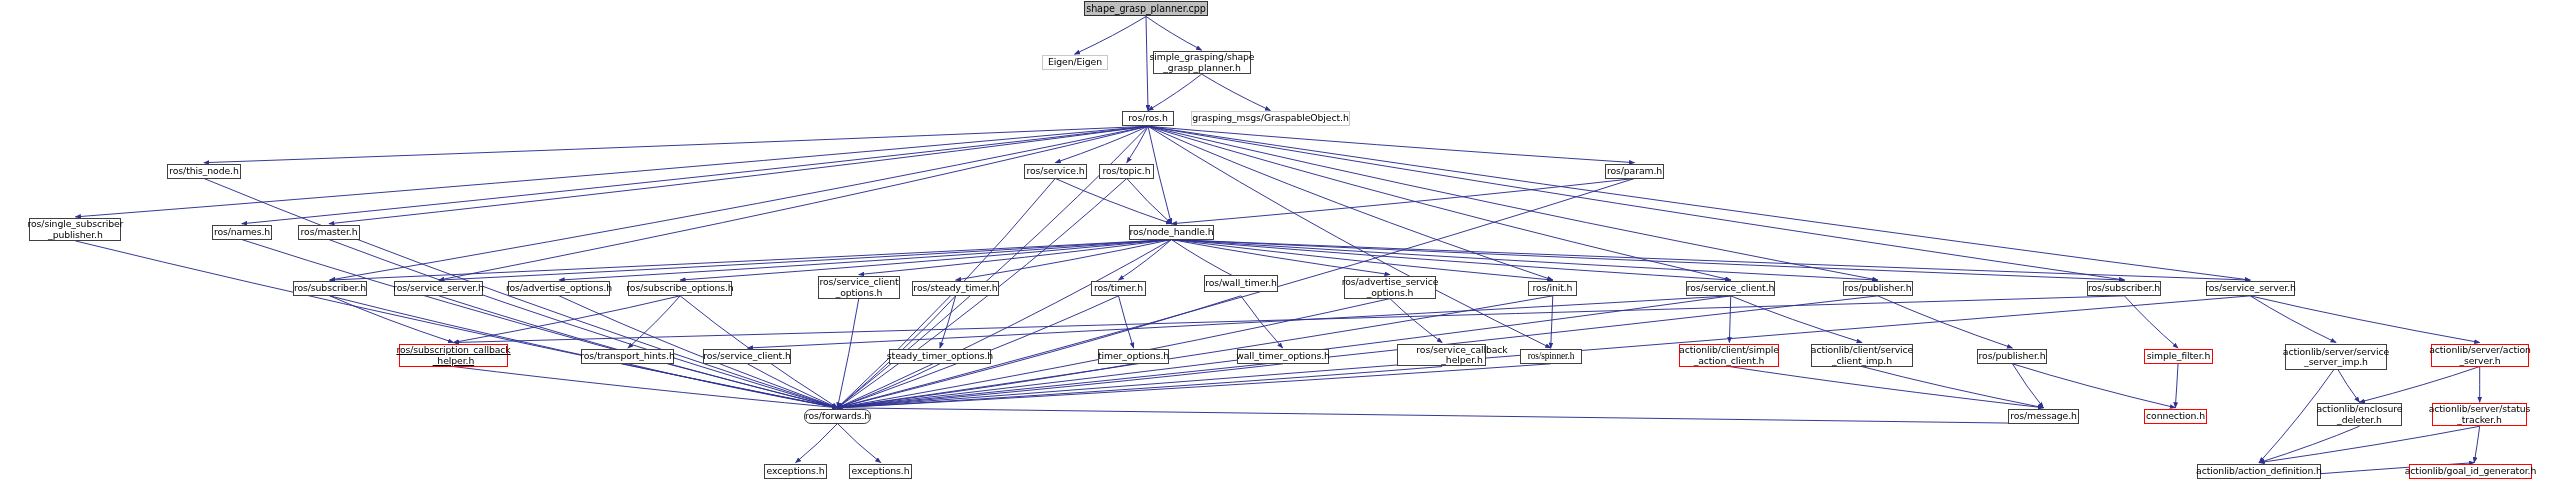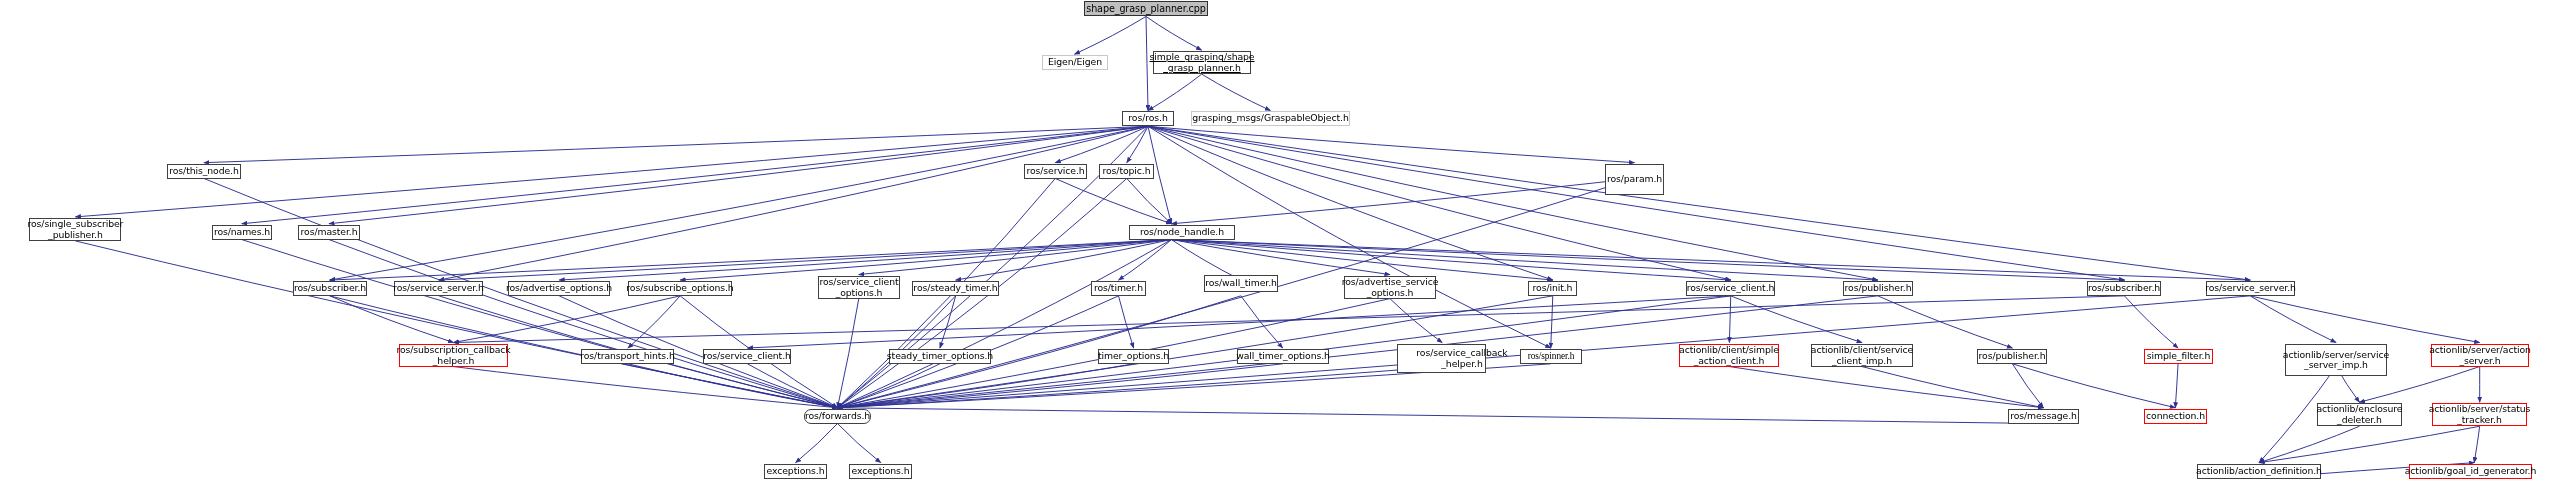--- a/index.html
+++ b/index.html
@@ -159,66 +159,66 @@
         <path d="M 3396 621 Q 3331.76 648 3250 674" marker-end="url(#arrow)"></path>
         <path d="M 3571 621 Q 3429.76 648 3250 674" marker-end="url(#arrow)"></path>
         <path d="M 3571 621 Q 3567.48 648 3563 674" marker-end="url(#arrow)"></path>
         <path d="M 1181 617 Q 1154.16 646 1120 674" marker-end="url(#arrow)"></path>
         <path d="M 1181 617 Q 1208.72 646 1244 674" marker-end="url(#arrow)"></path>
         <path d="M 3250 697 Q 3387.72 686 3563 674" marker-end="url(#arrow)"></path>
       </g>
   </svg>
 <div class="node root" style="left: 1058px; top: 1.4px; width: 124px; height: 15px;">shape_grasp_planner.cpp</div>
     <div class="node gray-thin" style="left: 1016px; top: 55px; width: 66px; height: 15px;">Eigen/Eigen</div>
-    <div class="node" style="left: 1127px; top: 51px; width: 98px; height: 23.4px; text-decoration: underline;">simple_grasping/shape
+    <div class="node" style="left: 1127px; top: 51px; width: 98px; height: 23.4px;">simple_grasping/shape
 _grasp_planner.h</div>
     <div class="node" style="left: 1096px; top: 111px; width: 52px; height: 15px;">ros/ros.h</div>
     <div class="node gray-thin" style="left: 1165px; top: 111px; width: 159px; height: 15px;">grasping_msgs/GraspableObject.h</div>
     <div class="node" style="left: 141px; top: 164px; width: 74px; height: 15px;">ros/this_node.h</div>
     <div class="node" style="left: 998px; top: 164px; width: 63px; height: 15px;">ros/service.h</div>
     <div class="node" style="left: 1073px; top: 164px; width: 55px; height: 15px;">ros/topic.h</div>
-    <div class="node" style="left: 1579px; top: 164px; width: 59px; height: 31px;">ros/param.h</div>
+    <div class="node" style="left: 1579px; top: 164px; width: 59px; height: 15px;">ros/param.h</div>
     <div class="node" style="left: 3.4px; top: 218px; width: 92px; height: 23.4px;">ros/single_subscriber
 _publisher.h</div>
     <div class="node" style="left: 186px; top: 225px; width: 60px; height: 15px;">ros/names.h</div>
     <div class="node" style="left: 272px; top: 225px; width: 62px; height: 15px;">ros/master.h</div>
-    <div class="node" style="left: 1103px; top: 225px; width: 106px; height: 15px;">ros/node_handle.h</div>
+    <div class="node" style="left: 1103px; top: 225px; width: 85px; height: 15px;">ros/node_handle.h</div>
     <div class="node" style="left: 267px; top: 281px; width: 74px; height: 15px;">ros/subscriber.h</div>
     <div class="node" style="left: 368px; top: 281px; width: 89px; height: 15px;">ros/service_server.h</div>
     <div class="node" style="left: 482px; top: 281px; width: 102px; height: 15px;">ros/advertise_options.h</div>
     <div class="node" style="left: 602px; top: 281px; width: 104px; height: 15px;">ros/subscribe_options.h</div>
     <div class="node" style="left: 792px; top: 276px; width: 82px; height: 23.4px;">ros/service_client
 _options.h</div>
     <div class="node" style="left: 886px; top: 281px; width: 87px; height: 15px;">ros/steady_timer.h</div>
     <div class="node" style="left: 1065px; top: 281px; width: 55px; height: 15px;">ros/timer.h</div>
     <div class="node" style="left: 1178px; top: 275px; width: 74px; height: 17px;">ros/wall_timer.h</div>
     <div class="node" style="left: 1318px; top: 276px; width: 92px; height: 23.4px;">ros/advertise_service
 _options.h</div>
     <div class="node" style="left: 1502px; top: 281px; width: 49px; height: 15px;">ros/init.h</div>
     <div class="node" style="left: 1660px; top: 281px; width: 89px; height: 15px;">ros/service_client.h</div>
     <div class="node" style="left: 1817px; top: 281px; width: 70px; height: 15px;">ros/publisher.h</div>
     <div class="node" style="left: 2061px; top: 281px; width: 74px; height: 15px;">ros/subscriber.h</div>
     <div class="node" style="left: 2180px; top: 281px; width: 89px; height: 15px;">ros/service_server.h</div>
-    <div class="node red" style="left: 373px; top: 344px; width: 109px; height: 23.4px;">ros/subscription_callback
+    <div class="node red" style="left: 373px; top: 344px; width: 109px; height: 23.4px; text-decoration: underline;">ros/subscription_callback
 _helper.h</div>
     <div class="node" style="left: 555px; top: 349px; width: 93px; height: 15px;">ros/transport_hints.h</div>
     <div class="node" style="left: 677px; top: 349px; width: 88px; height: 15px;">ros/service_client.h</div>
     <div class="node" style="left: 863px; top: 349px; width: 102px; height: 15px;">steady_timer_options.h</div>
     <div class="node" style="left: 1072px; top: 349px; width: 71px; height: 15px;">timer_options.h</div>
     <div class="node" style="left: 1211px; top: 349px; width: 92px; height: 15px;">wall_timer_options.h</div>
-    <div class="node" style="left: 1371px; top: 344px; width: 89px; height: 29px; padding-left: 41px;">ros/service_callback
+    <div class="node" style="left: 1371px; top: 344px; width: 89px; height: 22px; padding-left: 41px;">ros/service_callback
 _helper.h</div>
     <div class="node" style="left: 1494px; top: 349px; width: 62px; height: 15px; font-family: Liberation Serif, serif;">ros/spinner.h</div>
     <div class="node red" style="left: 1653px; top: 344px; width: 100px; height: 23.4px;">actionlib/client/simple
 _action_client.h</div>
     <div class="node" style="left: 1785px; top: 344px; width: 102px; height: 23.4px;">actionlib/client/service
 _client_imp.h</div>
     <div class="node" style="left: 1951px; top: 349px; width: 70px; height: 15px;">ros/publisher.h</div>
     <div class="node red" style="left: 2118px; top: 349px; width: 69px; height: 15px;">simple_filter.h</div>
-    <div class="node" style="left: 2259px; top: 344px; width: 102px; height: 32px;">actionlib/server/service
+    <div class="node" style="left: 2259px; top: 344px; width: 102px; height: 26px;">actionlib/server/service
 _server_imp.h</div>
     <div class="node red" style="left: 2405px; top: 344px; width: 98px; height: 23.4px;">actionlib/server/action
 _server.h</div>
     <div class="node" style="left: 778px; top: 409px; width: 67px; height: 15px; border-radius: 7px;">ros/forwards.h</div>
     <div class="node" style="left: 1982px; top: 409px; width: 71px; height: 15px;">ros/message.h</div>
     <div class="node red" style="left: 2118px; top: 409px; width: 63px; height: 15px;">connection.h</div>
     <div class="node" style="left: 2291px; top: 403px; width: 85px; height: 23.4px;">actionlib/enclosure
 _deleter.h</div>
     <div class="node red" style="left: 2406px; top: 403px; width: 95px; height: 23.4px;">actionlib/server/status
 _tracker.h</div>

